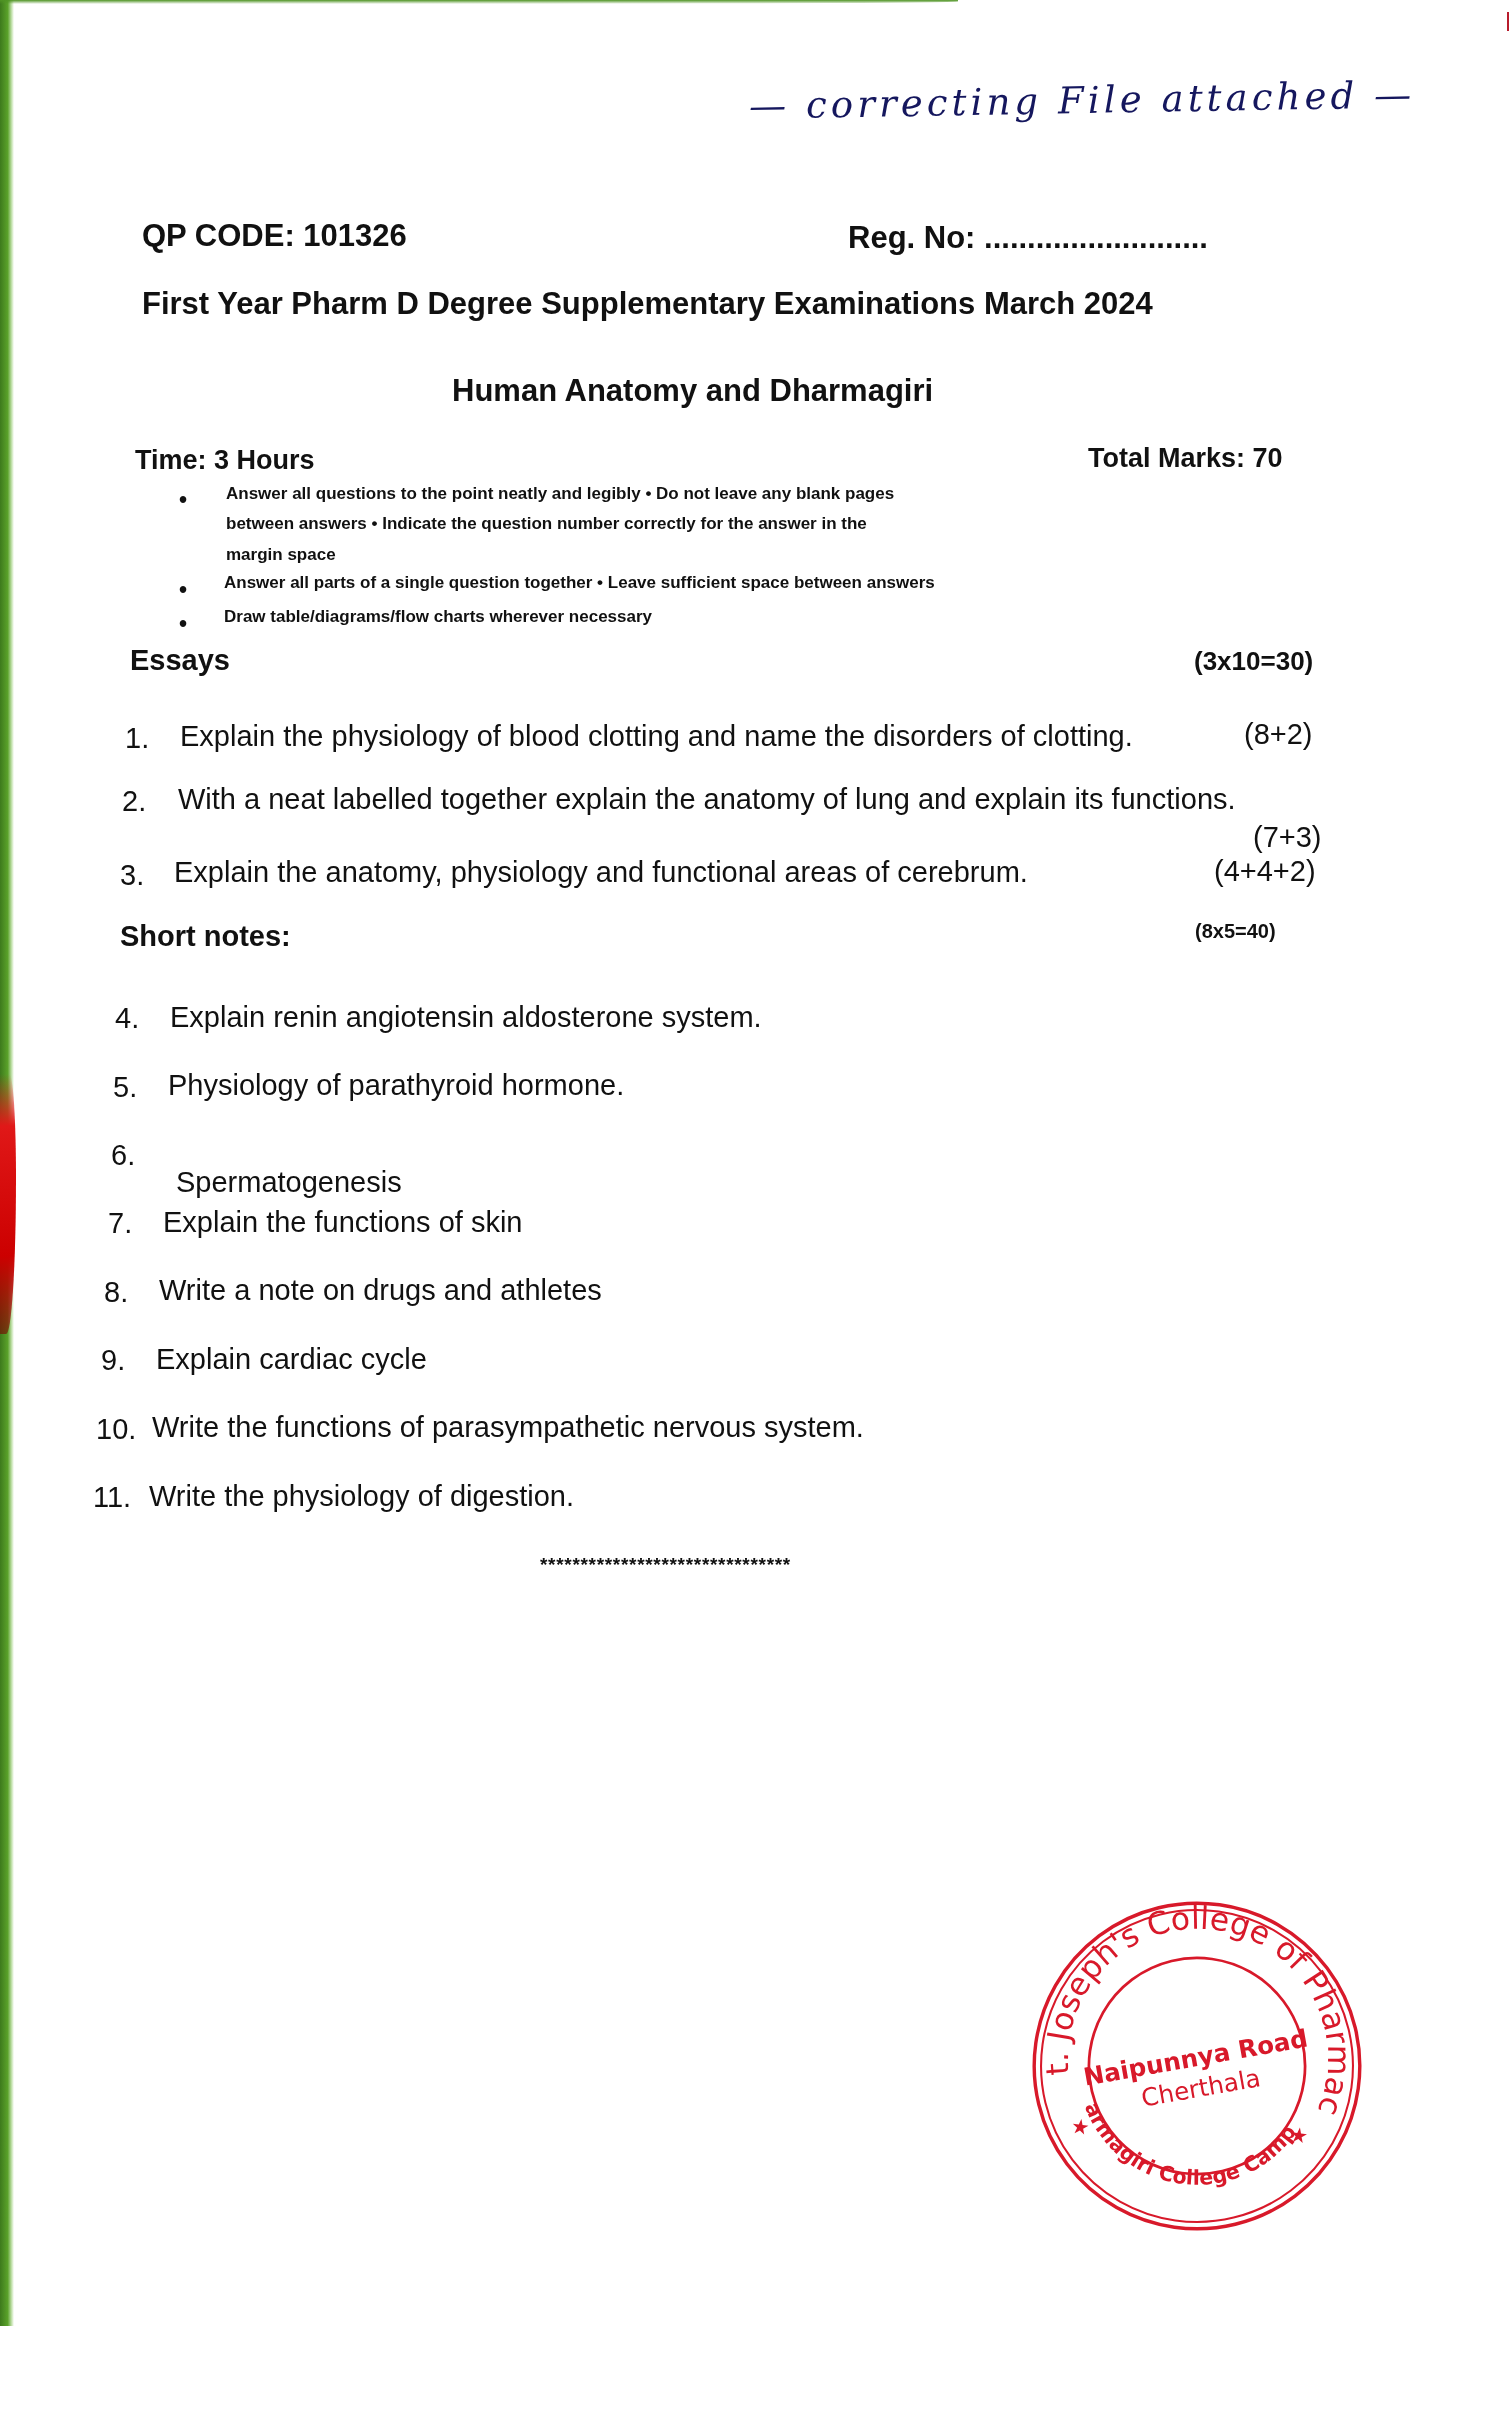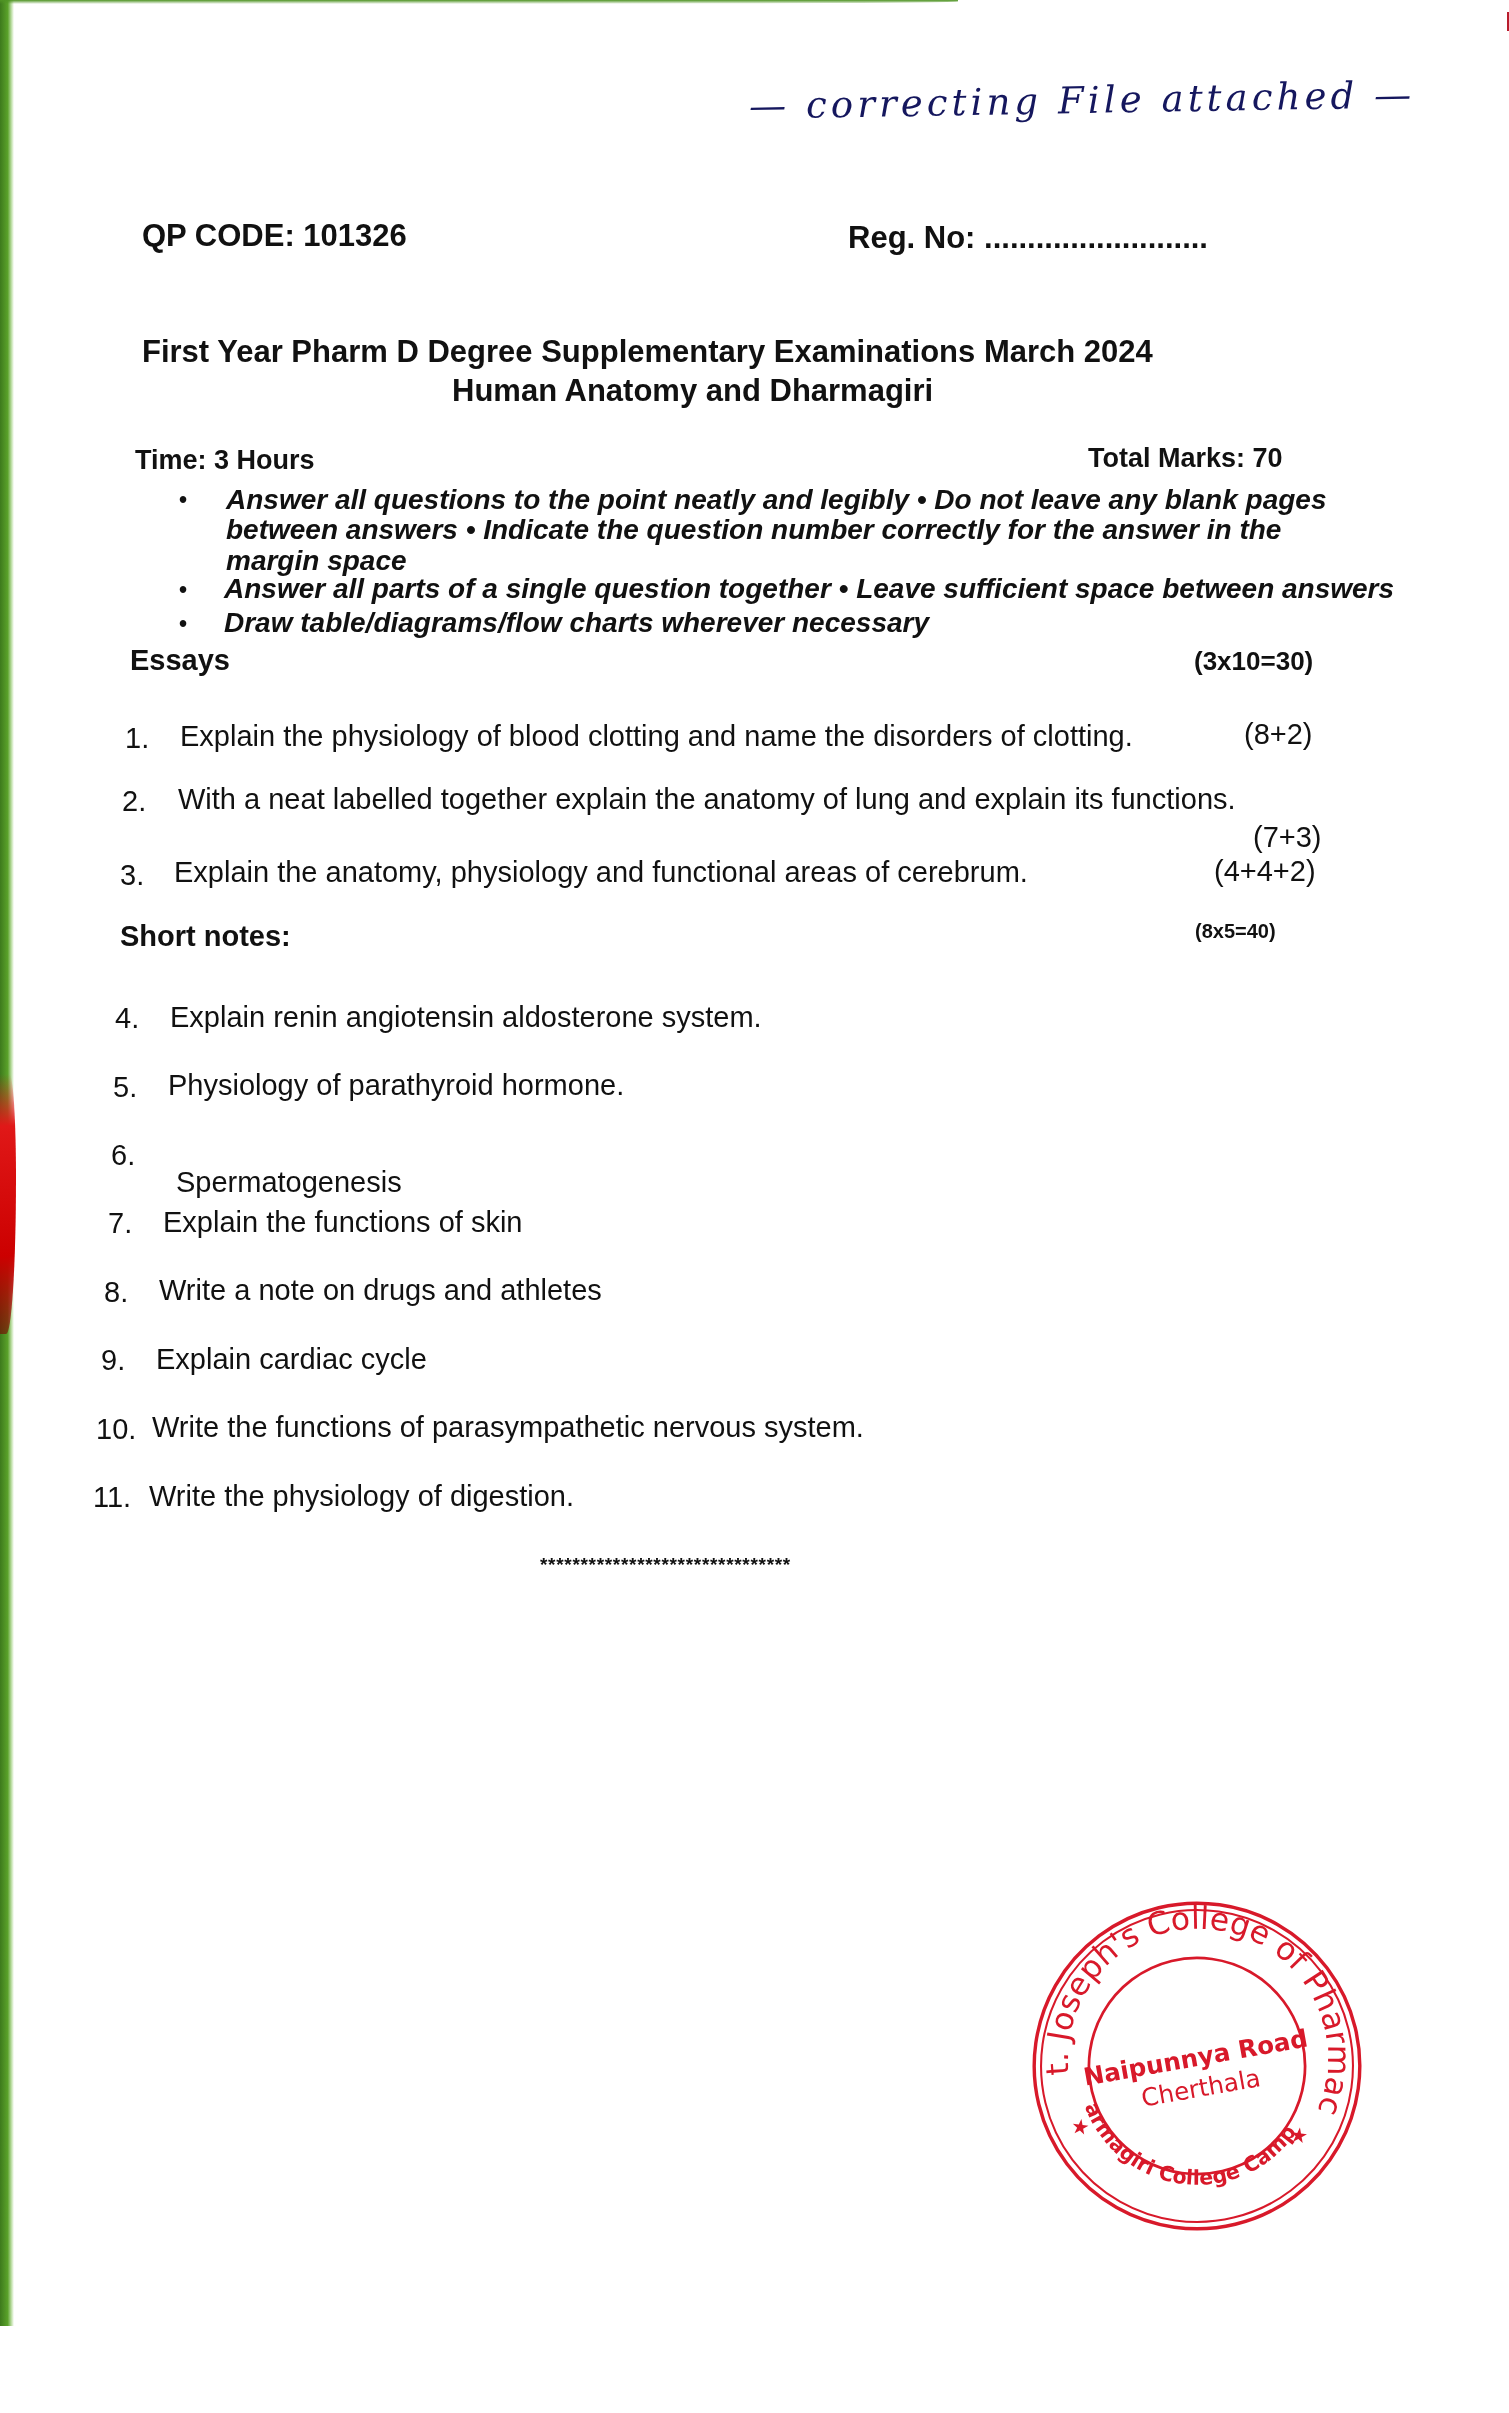--- a/index.html
+++ b/index.html
@@ -28,25 +28,25 @@
   .handwriting {
     position: absolute; left: 749px; top: 79px;
     font-family: "DejaVu Serif", serif; font-style: italic;
     font-size: 37px; color: #15175e; letter-spacing: 4.1px;
     transform: rotate(-1deg);
   }
   .abs { position: absolute; white-space: nowrap; }
   .bold { font-weight: bold; }
   .qp-code { left: 142px; top: 218px; font-size: 31px; }
   .reg-no { left: 848px; top: 220px; font-size: 31px; }
-  .exam-title { left: 142px; top: 286px; font-size: 31px; margin-top: 48px; }
+  .exam-title { left: 142px; top: 286px; font-size: 31px; }
   .subject { left: 452px; top: 373px; font-size: 31px; }
   .time { left: 135px; top: 445px; font-size: 27px; }
   .total { left: 1088px; top: 443px; font-size: 27px; }
-  .instr { font-style: italic; font-weight: bold; font-size: 28px; }
+  .instr { font-weight: bold; font-size: 17px; }
   .bullet { font-size: 23px; font-weight: bold; }
   .essays { left: 130px; top: 644px; font-size: 29px; }
   .essays-marks { left: 1194px; top: 646px; font-size: 26px; }
   .q { font-size: 29px; }
   .shortnotes { left: 120px; top: 920px; font-size: 29px; }
   .sn-marks { left: 1195px; top: 920px; font-size: 20px; }
   .stars { left: 540px; top: 1554px; font-size: 19px; font-weight: bold; letter-spacing: 0.7px; }
   .stamp { position: absolute; left: 1026px; top: 1895px; width: 342px; height: 342px; }
 </style>
 </head>

